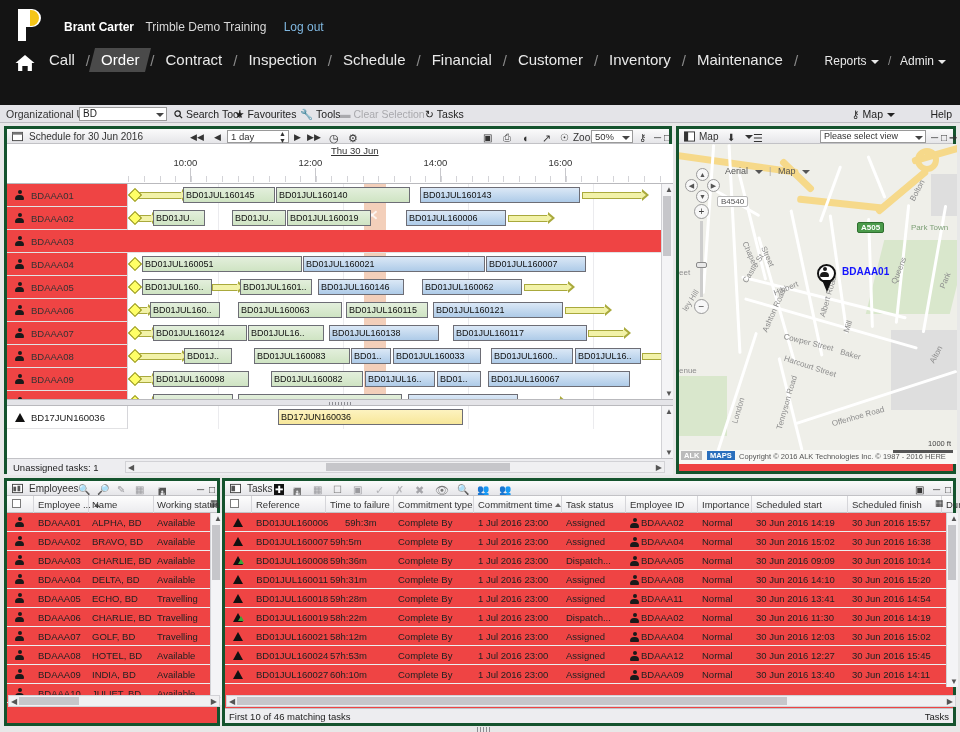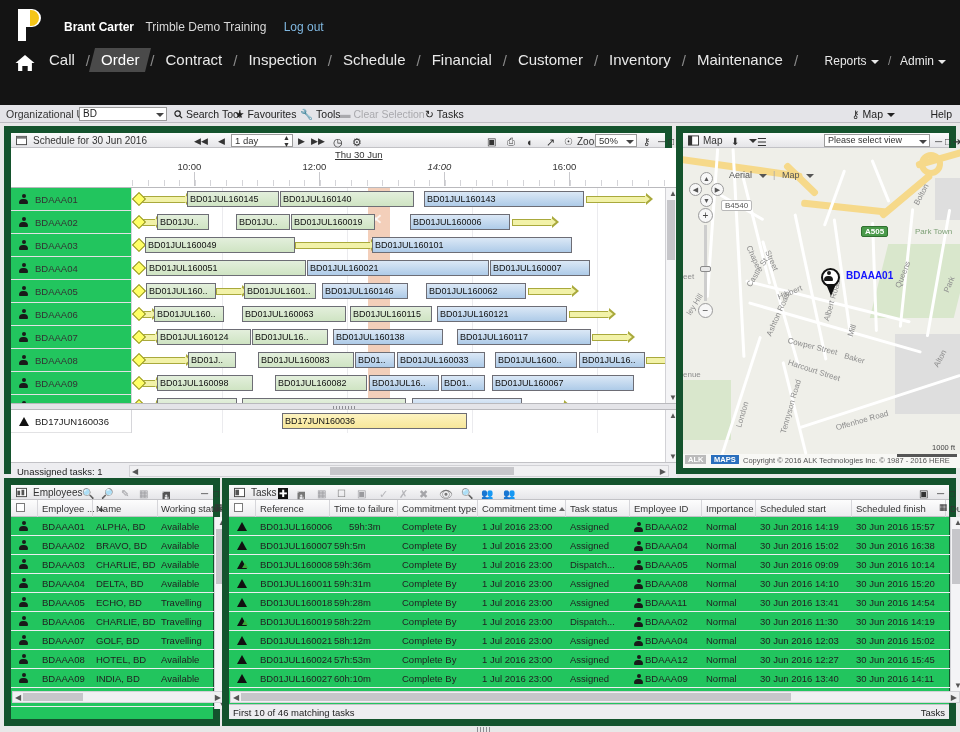--- a/index.html
+++ b/index.html
@@ -39,21 +39,21 @@
   #apptoolbar .lbl { position:absolute; top:3px; color:#333; }
   #ouselect { position:absolute; left:79px; top:2px; width:88px; height:14px;
               border:1px solid #9a9a9a; background:#fff; font-size:10px; padding:0 12px 0 3px;
               line-height:12px; color:#222; }
   #ouselect .ar { position:absolute; right:2px; top:5px; }
   .tbtn { position:absolute; top:3px; cursor:pointer; color:#222; white-space:nowrap; }
   .tbtn.disabled { color:#a9a9ad; }
   .tbtn i { font-style:normal; margin-right:3px; }
 
   
-  .panel { position:absolute; background:#22c55e; border:7px solid #14532d; }
+  .panel { position:absolute; background:#ef4444; border:3px solid #14532d; }
   .ptitle { height:15px; background:linear-gradient(#fbfbfb,#e6e6e9);
             border-bottom:1px solid #c2c2c6; font-size:10px; color:#333;
             position:relative; user-select:none; }
   .ptitle .tt { position:absolute; left:22px; top:2px; font-size:10px; }
   .picon { position:absolute; top:2px; width:11px; height:11px; cursor:pointer; }
   .pwinbtn { position:absolute; top:3px; font-size:10px; color:#333; cursor:pointer; }
 
   
   #gantt { left:4px; top:126px; width:668px; height:348px; }
   #gantt .spin { position:absolute; left:188px; top:1px; width:62px; height:13px;
@@ -277,21 +277,21 @@
     <span class="pwinbtn" style="left:647px">─</span>
     <span class="pwinbtn" style="left:657px">□</span>
   </div>
 
   <div id="timehdr">
       <div class="daylbl" style="left: 324px; text-decoration: underline;">Thu 30 Jun</div>
       <div class="hrlbl" style="left: 166.5px;">10:00</div>
       <div class="majortick" style="left: 182.5px;"></div>
       <div class="hrlbl" style="left: 291.5px;">12:00</div>
       <div class="majortick" style="left: 307.5px;"></div>
-      <div class="hrlbl" style="left: 416.5px; font-style: italic;">14:00</div>
+      <div class="hrlbl" style="left: 416.5px;">14:00</div>
       <div class="majortick" style="left: 432.5px;"></div>
       <div class="hrlbl" style="left: 541.5px;">16:00</div>
       <div class="majortick" style="left: 557.5px;"></div>
       <div class="minortick" style="left: 121.25px;"></div>
       <div class="minortick" style="left: 136.875px;"></div>
       <div class="minortick" style="left: 152.5px;"></div>
       <div class="minortick" style="left: 168.125px;"></div>
       <div class="minortick" style="left: 183.75px;"></div>
       <div class="minortick" style="left: 199.375px;"></div>
       <div class="minortick" style="left: 215px;"></div>
@@ -361,32 +361,20 @@
           <div class="tbar green" style="left: 104px; width: 54px;">BD01JU..</div>
           <div class="tbar green" style="left: 159px; width: 84px;">BD01JUL160019</div>
           <div class="tbar blue" style="left: 278px; width: 100px;">BD01JUL160006</div>
           <div class="lead" style="left: 380px; width: 40px;"></div>
           <div class="arrowhead" style="left: 420px;"></div>
         </div>
       </div>
       <div class="grow">
         <span class="person" style="position: absolute; left: 8px; top: 6px;"></span>
         <div class="nm">BDAAA03</div>
-        <div class="glanes">
-          <div class="vgrid" style="left: 90px;"></div>
-          <div class="vgrid" style="left: 215px;"></div>
-          <div class="vgrid" style="left: 340px;"></div>
-          <div class="vgrid" style="left: 465px;"></div>
-          <div class="breakband" style="left: 236px; width: 22px;"></div>
-          <div class="lead" style="left: 163px; width: 76px;"></div>
-          <div class="arrowhead" style="left: 239px;"></div>
-          <div class="diamond" style="left: 2px;"></div>
-          <div class="tbar green" style="left: 13px; width: 150px;">BD01JUL160049</div>
-          <div class="tbar blue" style="left: 240px; width: 200px;">BD01JUL160101</div>
-        </div>
       </div>
       <div class="grow">
         <span class="person" style="position: absolute; left: 8px; top: 6px;"></span>
         <div class="nm">BDAAA04</div>
         <div class="glanes">
           <div class="vgrid" style="left: 90px;"></div>
           <div class="vgrid" style="left: 215px;"></div>
           <div class="vgrid" style="left: 340px;"></div>
           <div class="vgrid" style="left: 465px;"></div>
           <div class="breakband" style="left: 236px; width: 22px;"></div>

